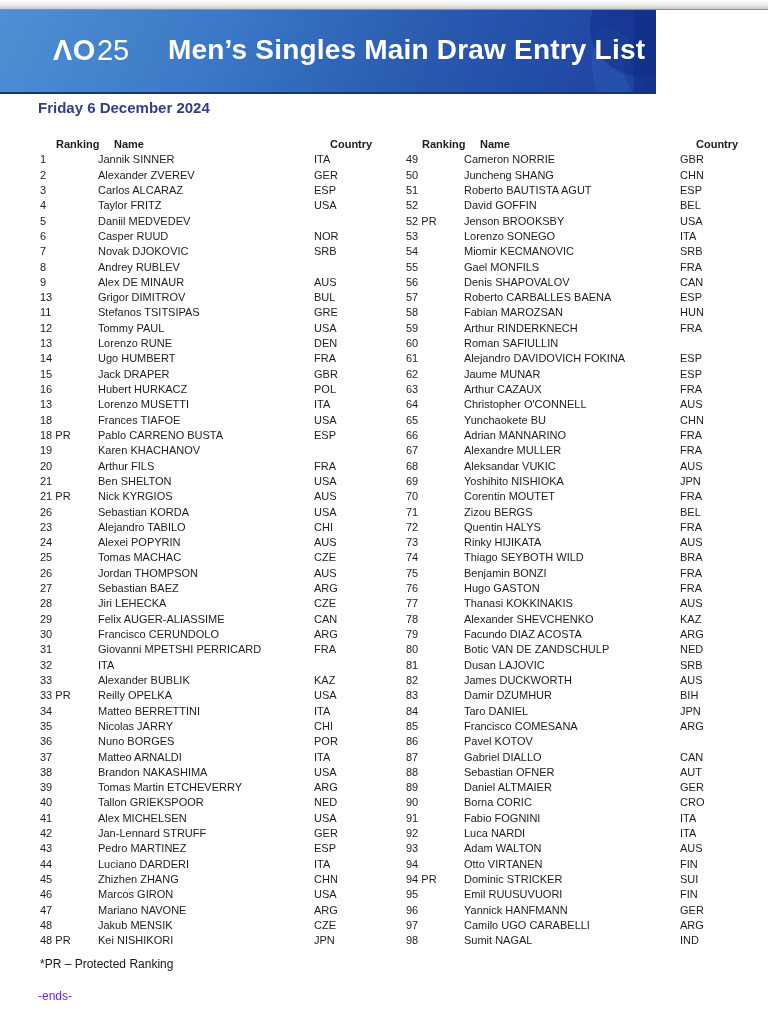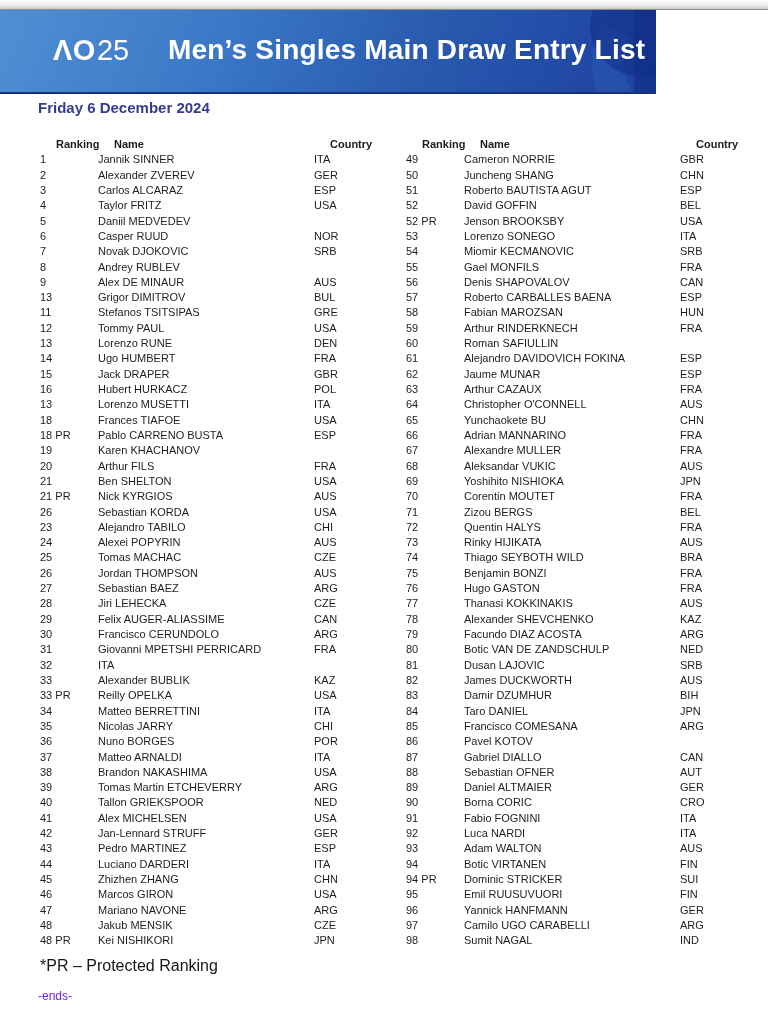--- a/index.html
+++ b/index.html
@@ -73,21 +73,21 @@
     font-size:11px;color:#1d1d1d;
   }
   .tbl-left{left:40px;}
   .tbl-right{left:406px;}
   .trow{display:flex;height:15.32px;line-height:15.32px;white-space:nowrap;}
   .trow.head{font-weight:bold;padding-left:16px;}
   .c0{width:58px;flex:0 0 58px;}
   .c1{width:216px;flex:0 0 216px;}
   .c2{width:58px;flex:0 0 58px;}
 
-  .pr-note{position:absolute;top:957px;left:40px;font-size:16px;color:#161616;}
+  .pr-note{position:absolute;top:957px;left:40px;font-size:12px;color:#161616;}
   .ends-marker{position:absolute;top:989px;left:38px;font-size:12px;color:#6d28d9;}
 </style>
 </head>
 <body>
 
 <div class="page">
 
   <div class="topstrip"></div>
   <div class="cursor-artifact"></div>
 
@@ -608,21 +608,21 @@
           <span class="c1">Luca NARDI</span>
           <span class="c2">ITA</span>
         </div>
         <div class="trow">
           <span class="c0">93</span>
           <span class="c1">Adam WALTON</span>
           <span class="c2">AUS</span>
         </div>
         <div class="trow">
           <span class="c0">94</span>
-          <span class="c1">Botic VIRTANEN</span>
+          <span class="c1">Otto VIRTANEN</span>
           <span class="c2">FIN</span>
         </div>
         <div class="trow">
           <span class="c0">94 PR</span>
           <span class="c1">Dominic STRICKER</span>
           <span class="c2">SUI</span>
         </div>
         <div class="trow">
           <span class="c0">95</span>
           <span class="c1">Emil RUUSUVUORI</span>

